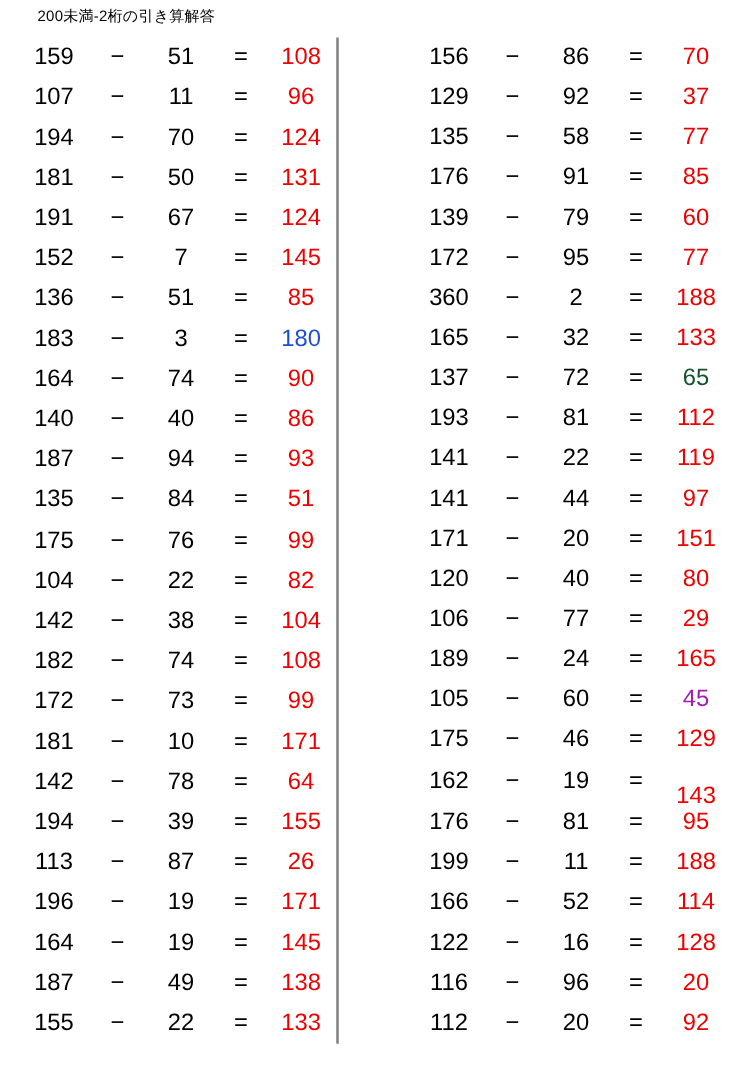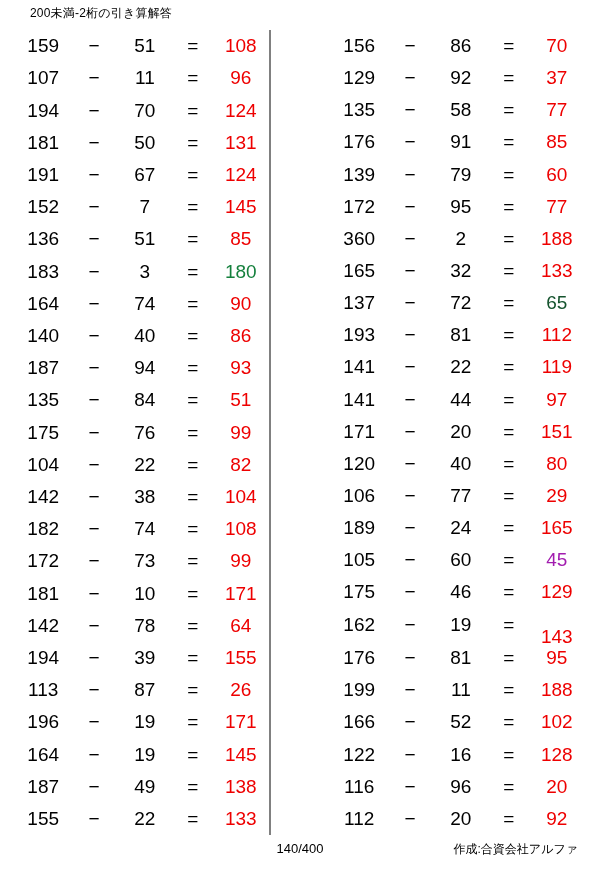--- a/index.html
+++ b/index.html
@@ -156,21 +156,21 @@
           <span class="cell op">−</span>
           <span class="cell operand-b">51</span>
           <span class="cell eq">=</span>
           <span class="cell answer" style="color: rgb(238, 0, 0);">85</span>
         </div>
         <div class="row">
           <span class="cell operand-a">183</span>
           <span class="cell op">−</span>
           <span class="cell operand-b">3</span>
           <span class="cell eq">=</span>
-          <span class="cell answer" style="color: #15803d;">180</span>
+          <span class="cell answer" style="color: #1d4ed8;">180</span>
         </div>
         <div class="row">
           <span class="cell operand-a">164</span>
           <span class="cell op">−</span>
           <span class="cell operand-b">74</span>
           <span class="cell eq">=</span>
           <span class="cell answer" style="color: rgb(238, 0, 0);">90</span>
         </div>
         <div class="row">
           <span class="cell operand-a">140</span>
@@ -431,21 +431,21 @@
           <span class="cell op">−</span>
           <span class="cell operand-b">11</span>
           <span class="cell eq">=</span>
           <span class="cell answer" style="color: rgb(238, 0, 0);">188</span>
         </div>
         <div class="row">
           <span class="cell operand-a">166</span>
           <span class="cell op">−</span>
           <span class="cell operand-b">52</span>
           <span class="cell eq">=</span>
-          <span class="cell answer" style="color: rgb(238, 0, 0);">102</span>
+          <span class="cell answer" style="color: rgb(238, 0, 0);">114</span>
         </div>
         <div class="row">
           <span class="cell operand-a">122</span>
           <span class="cell op">−</span>
           <span class="cell operand-b">16</span>
           <span class="cell eq">=</span>
           <span class="cell answer" style="color: rgb(238, 0, 0);">128</span>
         </div>
         <div class="row">
           <span class="cell operand-a">116</span>
@@ -457,18 +457,14 @@
         <div class="row">
           <span class="cell operand-a">112</span>
           <span class="cell op">−</span>
           <span class="cell operand-b">20</span>
           <span class="cell eq">=</span>
           <span class="cell answer" style="color: rgb(238, 0, 0);">92</span>
         </div>
       </div>
   </div>
 
-  <div class="footer">
-    <div class="page-count">140/400</div>
-    <div class="credit">作成:合資会社アルファ</div>
-  </div>
 
 </div>
 
 </body></html>

